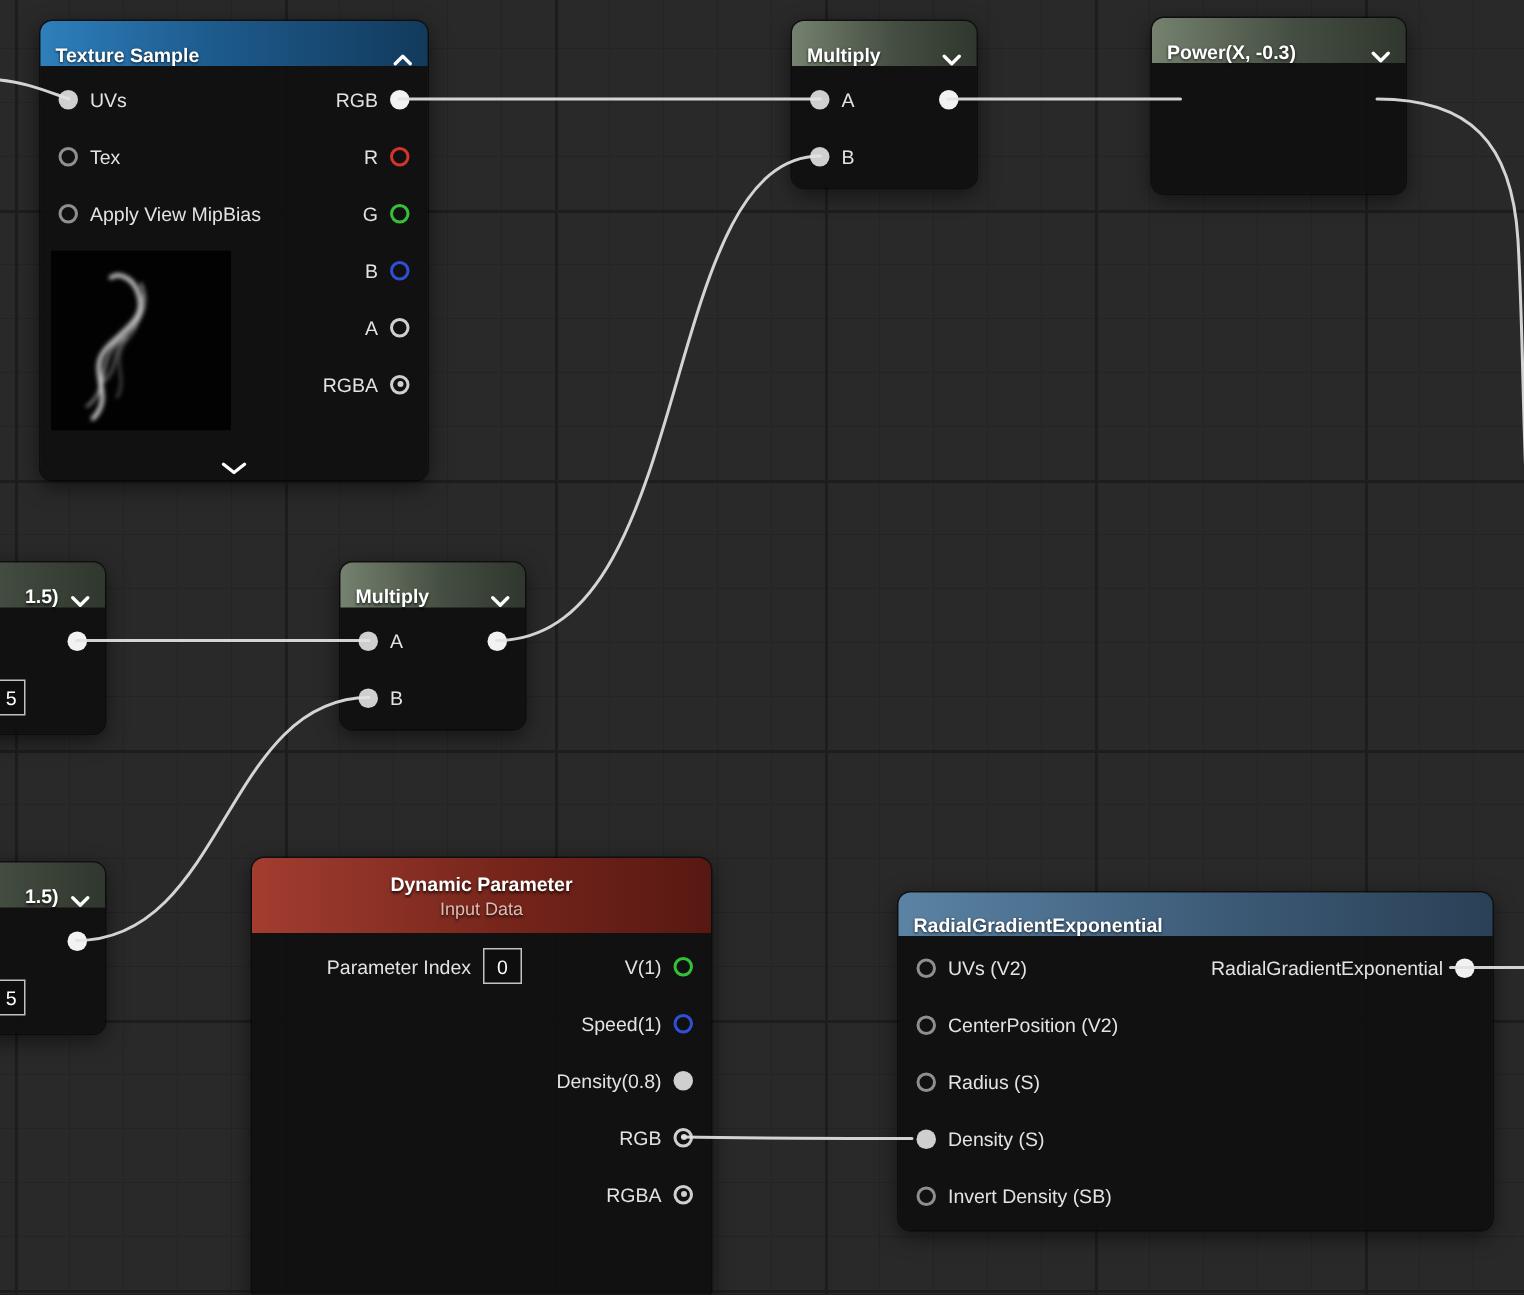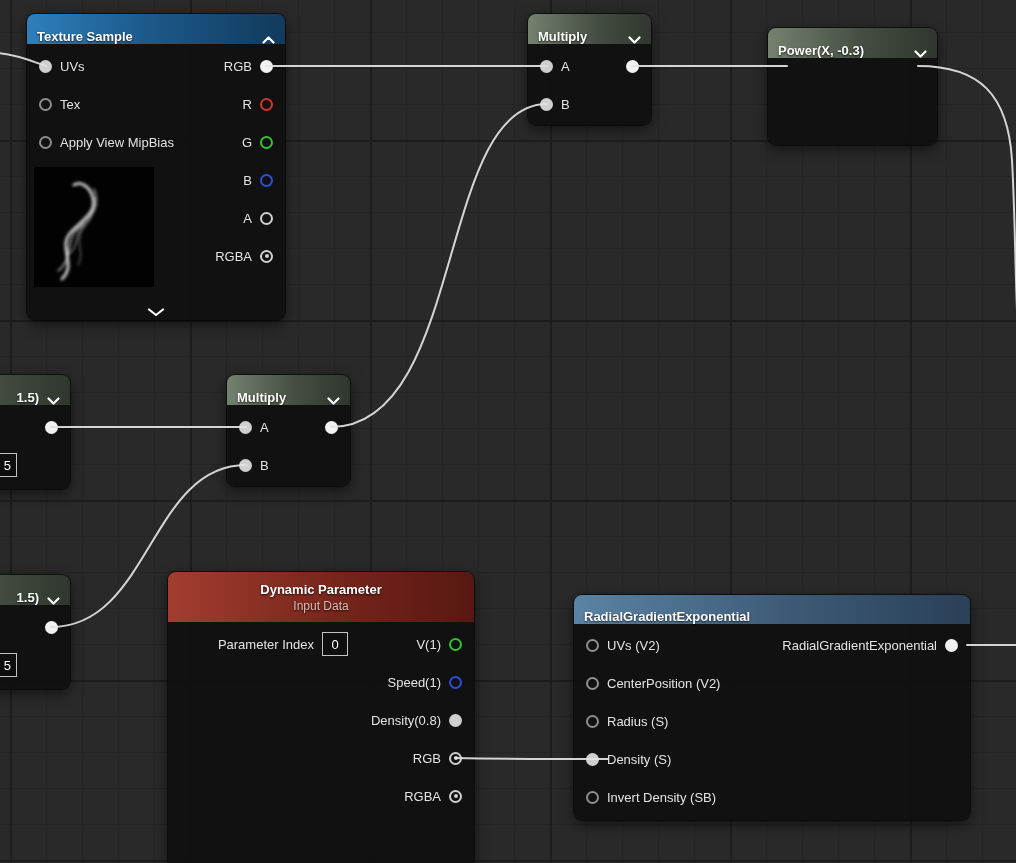--- a/index.html
+++ b/index.html
@@ -183,21 +183,21 @@
       </div>
       <div class="row">
         <div class="in">
           <span class="pin pf-light"></span>
           <span>B</span>
         </div>
       </div>
     </div>
   </div>
 
-  <div class="node" style="left:768px;top:28px;width:169px;height:117px">
+  <div class="node" style="left:768px;top:12px;width:169px;height:117px">
     <div class="hdr hdr-green">
       <span>Power(X, -0.3)</span>
       <svg class="chev" width="13" height="8" viewBox="0 0 13 8">
           <path d="M1.5 1.5 L6.5 6.5 L11.5 1.5"></path>
         </svg>
     </div>
   </div>
 
   <div class="node" style="left:-100px;top:375px;width:170px;height:114px">
     <div class="hdr hdr-green" style="justify-content:flex-end;gap:8px">
@@ -299,21 +299,21 @@
       </div>
       <div class="row">
         <div class="out">
           <span>RGBA</span>
           <span class="pin p-ringdot"></span>
         </div>
       </div>
     </div>
   </div>
 
-  <div class="node" style="left:574px;top:595px;width:396px;height:225px">
+  <div class="node" style="left:599px;top:595px;width:396px;height:225px">
     <div class="hdr hdr-steel" style="height:29px;justify-content:flex-start">
       <span>RadialGradientExponential</span>
     </div>
     <div class="rows" style="padding-top:2px">
       <div class="row">
         <div class="in">
           <span class="pin p-ring"></span>
           <span>UVs (V2)</span>
         </div>
         <div class="out">

